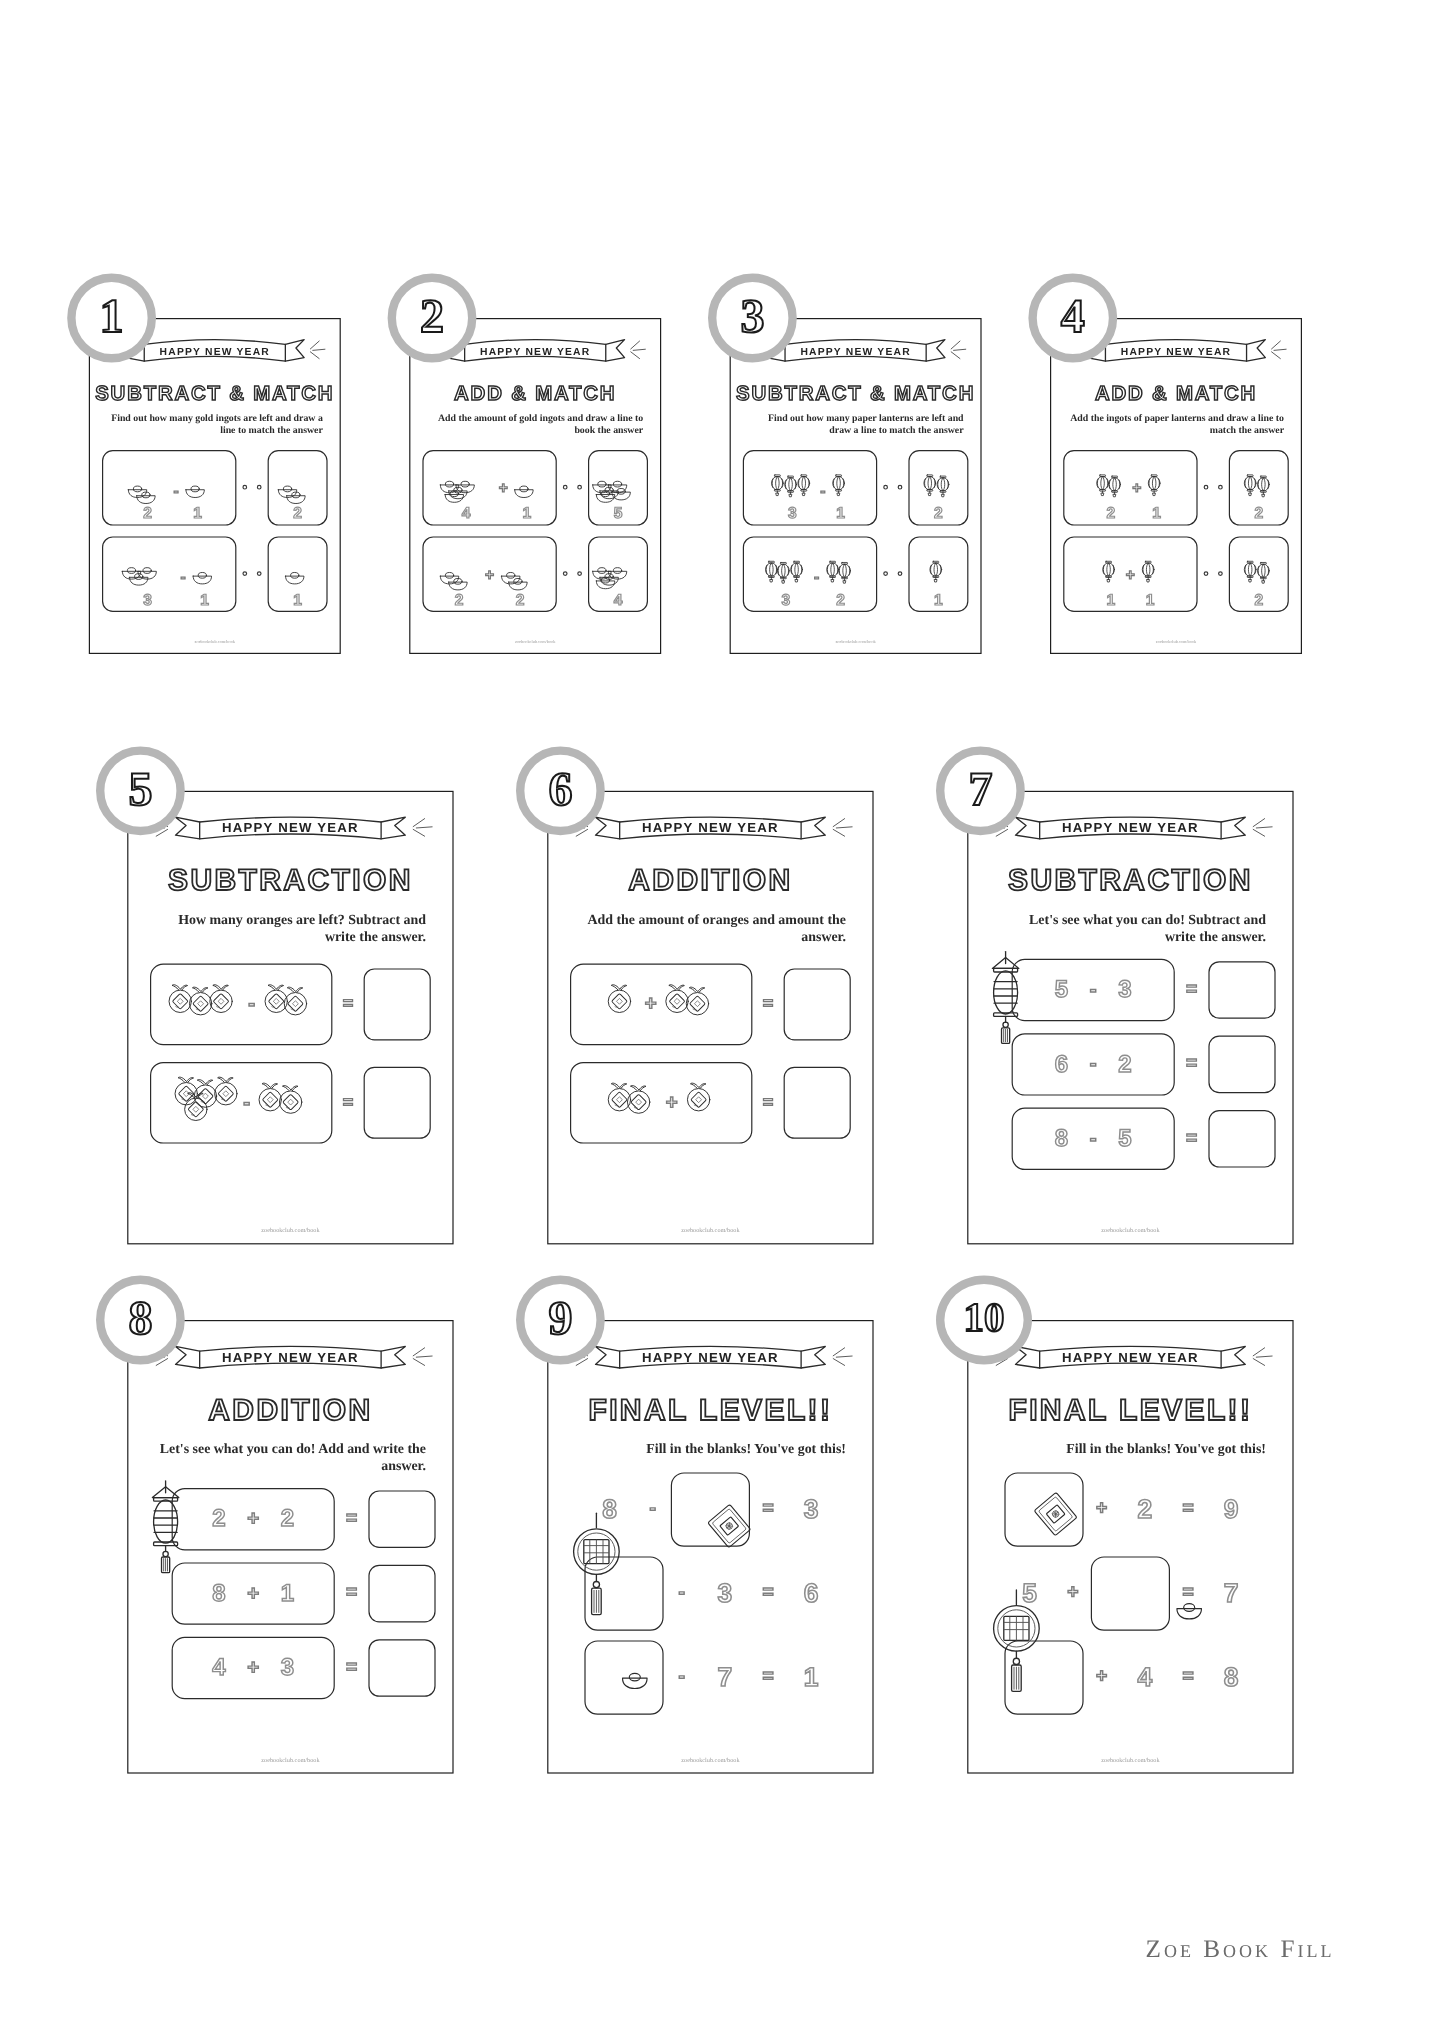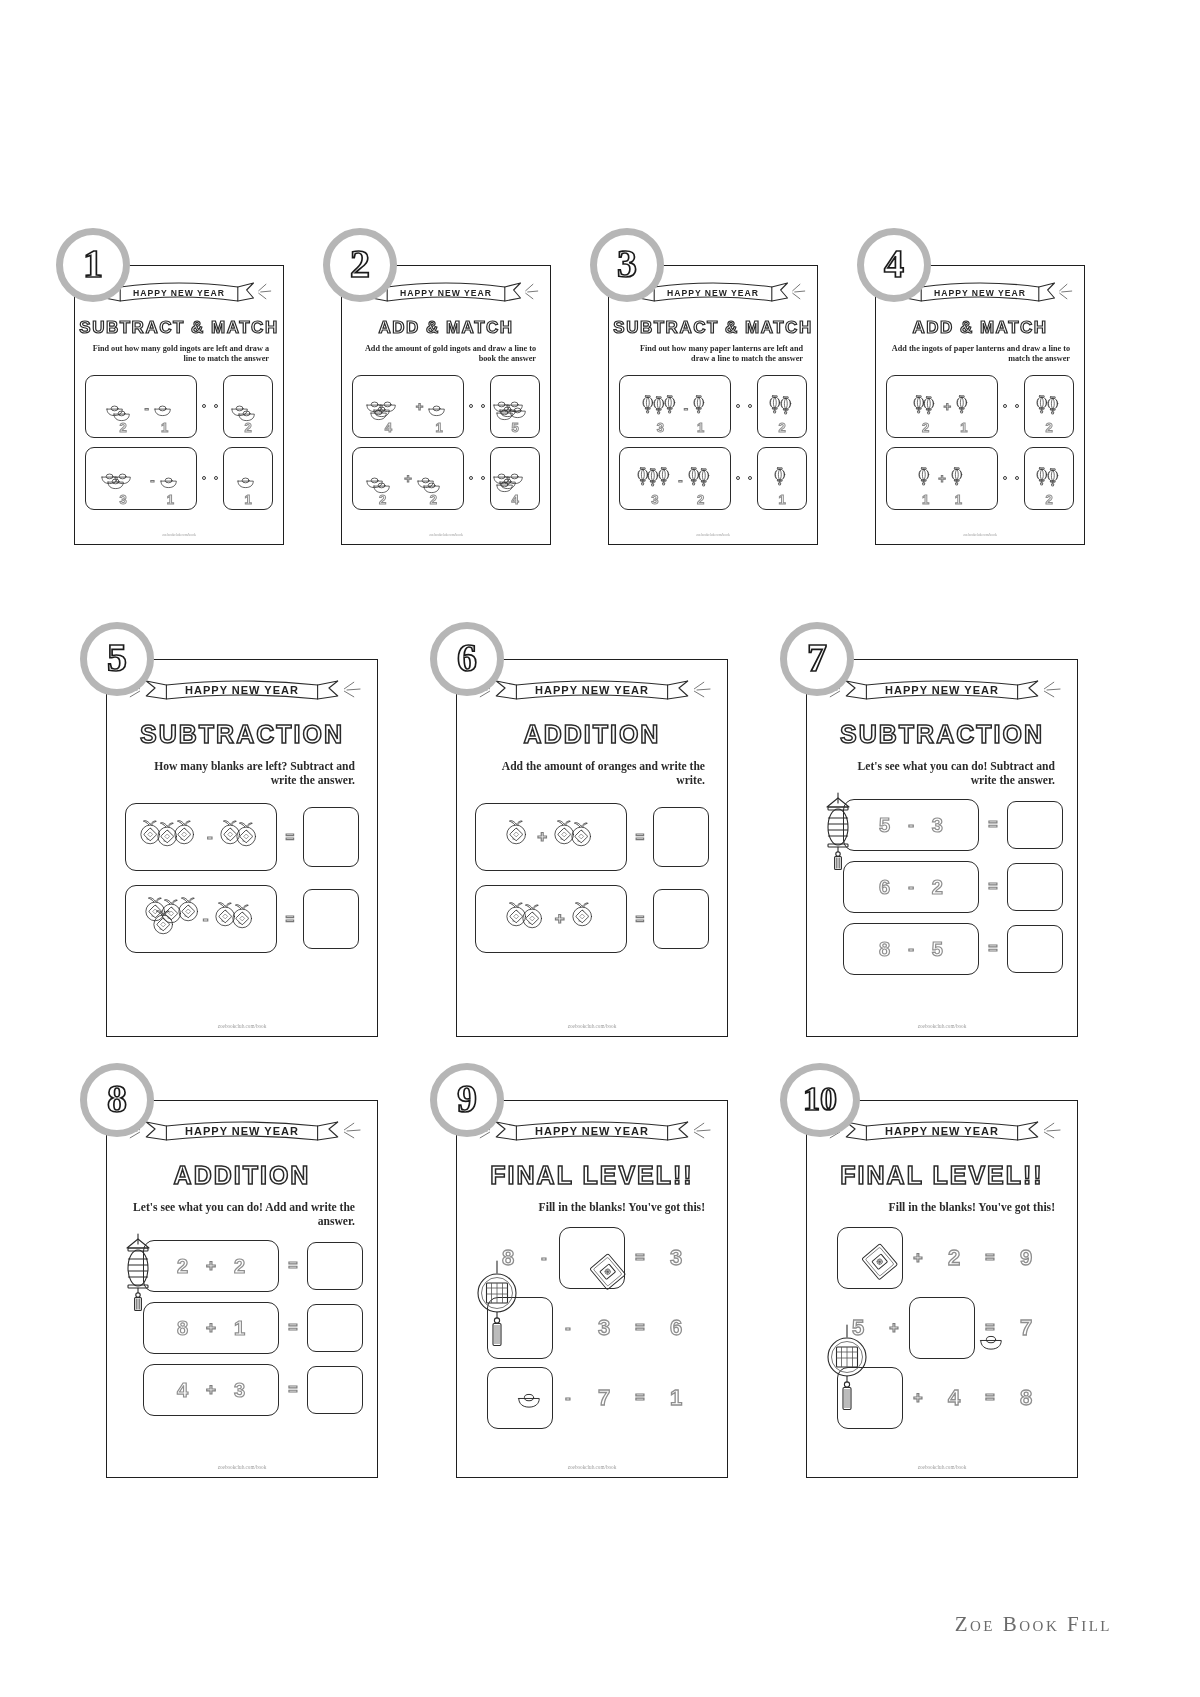--- a/index.html
+++ b/index.html
@@ -997,21 +997,21 @@
       <line x1="7.56" y1="13" x2="21.42" y2="14"></line>
       <line x1="13.86" y1="21" x2="23.94" y2="15"></line>
       <line x1="238.14" y1="6" x2="228.06" y2="13"></line>
       <line x1="244.44" y1="13" x2="230.58" y2="14"></line>
       <line x1="238.14" y1="21" x2="228.06" y2="15"></line>
     </g>
     <text x="126" y="17.6" text-anchor="middle" font-family="Liberation Sans, sans-serif" font-size="11" font-weight="700" letter-spacing="1" fill="#222">HAPPY  NEW  YEAR</text>
   </svg>
       </div>
       <div class="ws-title">SUBTRACTION</div>
-      <div class="ws-sub">How many blanks are left? Subtract and write the answer.</div>
+      <div class="ws-sub">How many oranges are left? Subtract and write the answer.</div>
       <div class="wa-body">
             <div class="wa-row">
       <div class="wa-left">
         <span class="icon-stack">
                   <span style="position:relative;display:inline-block;width:63.480000000000004px;height:34.96px;">
                     <span style="position:absolute;left:0px;top:0px;"><svg width="24.398400000000002" height="25.8336" viewBox="0 0 34 36">
     <path class="lineart" d="M17 7 C13 2 9 1.5 7.5 3 C9.5 3.5 12.5 5 15 8"></path>
     <path class="lineart" d="M17.6 7.2 C20 3.2 24 2 25.5 3.2 C23 4 20.5 5.5 19 8.2"></path>
     <circle class="lineart" cx="17" cy="21.5" r="13"></circle>
     <rect class="lineart" x="10.5" y="15" width="13" height="13" rx="1.6" transform="rotate(45 17 21.5)"></rect>
@@ -1145,21 +1145,21 @@
       <line x1="7.56" y1="13" x2="21.42" y2="14"></line>
       <line x1="13.86" y1="21" x2="23.94" y2="15"></line>
       <line x1="238.14" y1="6" x2="228.06" y2="13"></line>
       <line x1="244.44" y1="13" x2="230.58" y2="14"></line>
       <line x1="238.14" y1="21" x2="228.06" y2="15"></line>
     </g>
     <text x="126" y="17.6" text-anchor="middle" font-family="Liberation Sans, sans-serif" font-size="11" font-weight="700" letter-spacing="1" fill="#222">HAPPY  NEW  YEAR</text>
   </svg>
       </div>
       <div class="ws-title">ADDITION</div>
-      <div class="ws-sub">Add the amount of oranges and write the write.</div>
+      <div class="ws-sub">Add the amount of oranges and amount the answer.</div>
       <div class="wa-body">
             <div class="wa-row">
       <div class="wa-left">
         <span class="icon-stack">
                   <span style="position:relative;display:inline-block;width:28.52px;height:34.96px;">
                     <span style="position:absolute;left:0px;top:0px;"><svg width="24.398400000000002" height="25.8336" viewBox="0 0 34 36">
     <path class="lineart" d="M17 7 C13 2 9 1.5 7.5 3 C9.5 3.5 12.5 5 15 8"></path>
     <path class="lineart" d="M17.6 7.2 C20 3.2 24 2 25.5 3.2 C23 4 20.5 5.5 19 8.2"></path>
     <circle class="lineart" cx="17" cy="21.5" r="13"></circle>
     <rect class="lineart" x="10.5" y="15" width="13" height="13" rx="1.6" transform="rotate(45 17 21.5)"></rect>

